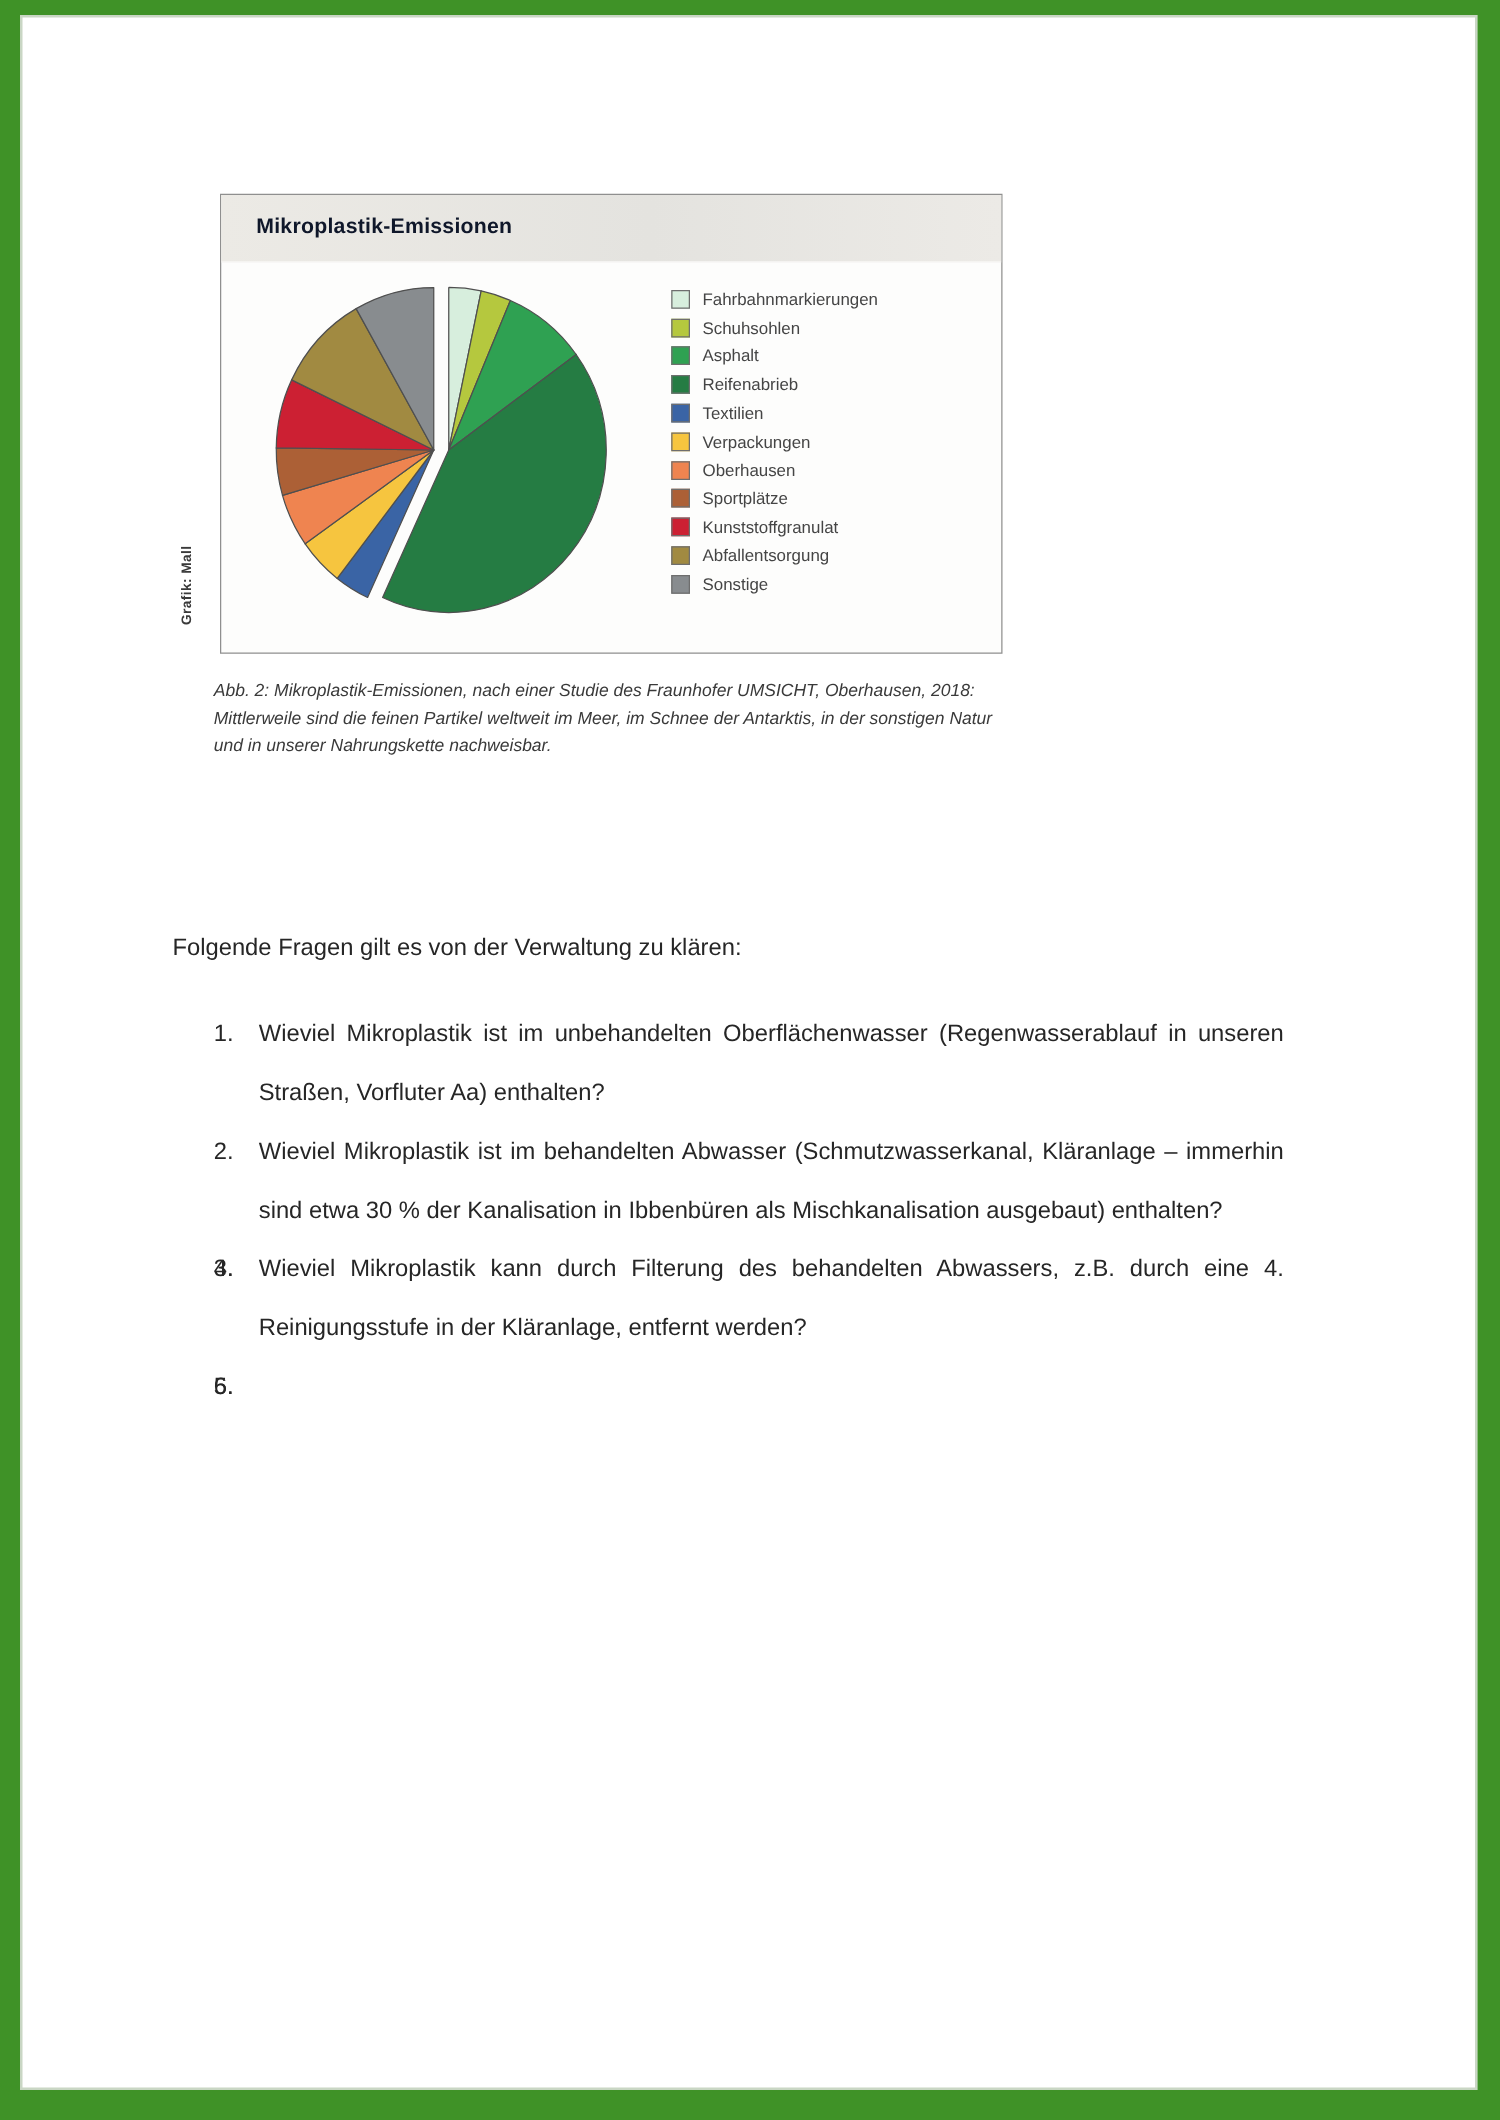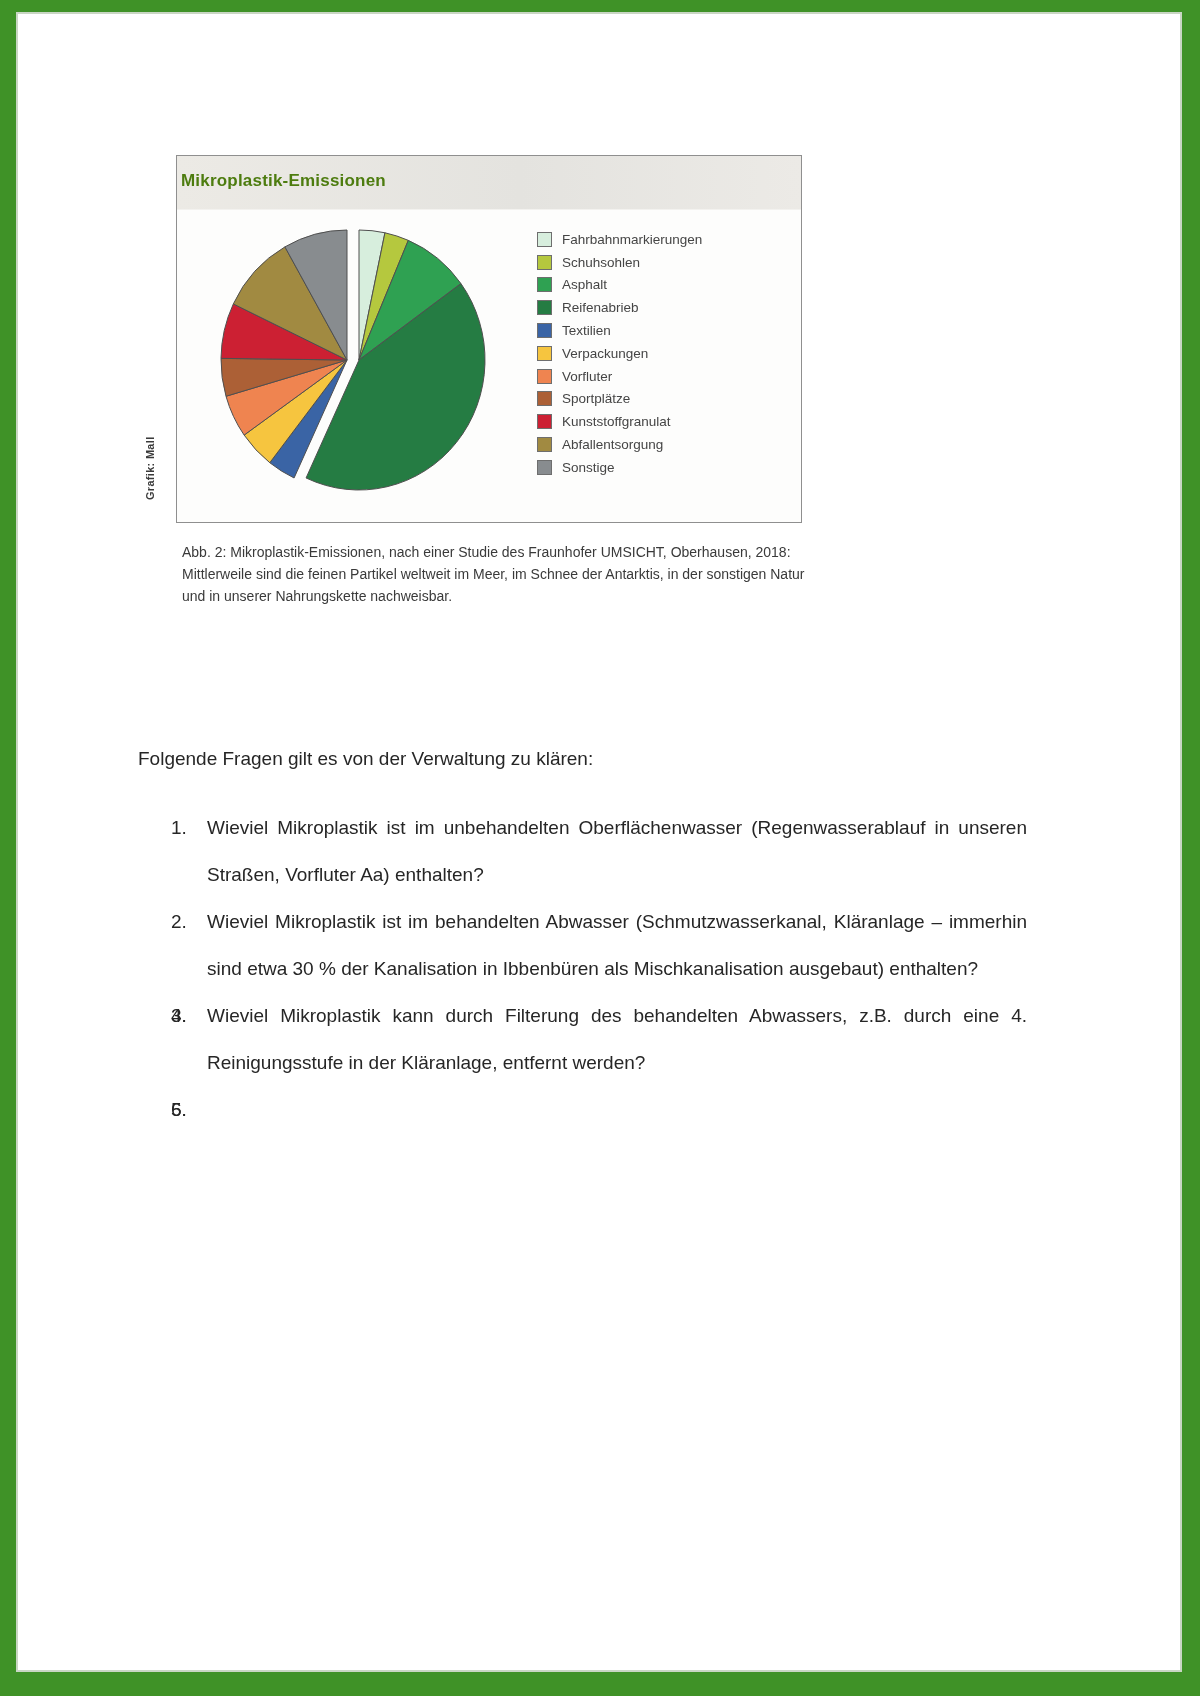--- a/index.html
+++ b/index.html
@@ -27,24 +27,24 @@
   }
   .figure-head {
     position: absolute;
     left: 0; top: 0; right: 0;
     height: 54px;
     background: linear-gradient(90deg, #eceae5, #e4e3df 55%, #eceae6);
     border-bottom: 1px solid #f3f2ef;
   }
   .figure-title {
     position: absolute;
-    left: 4px; top: 15px;
+    left: 28px; top: 15px;
     font-size: 17px;
     font-weight: bold;
-    color: #4d7c0f;
+    color: #0f172a;
     letter-spacing: 0.2px;
     text-align: right;
   }
   .pie-svg { position: absolute; left: 18px; top: 52px; }
   .legend {
     position: absolute;
     left: 360px; top: 72px;
     display: flex;
     flex-direction: column;
   }
@@ -64,23 +64,24 @@
     left: 80px; top: 426px;
     width: 110px; height: 14px;
     transform: rotate(-90deg);
     font-size: 11px;
     font-weight: bold;
     color: #3a3a3a;
     letter-spacing: 0.3px;
   }
   .figure-caption {
     position: absolute;
-    left: 166px; top: 529px;
+    left: 155px; top: 529px;
     width: 642px;
     font-size: 14px;
+    font-style: italic;
     line-height: 22px;
     color: #3a3a3a;
   }
 
   
   .intro {
     position: absolute;
     left: 122px; top: 736px;
     font-size: 19px;
     color: #262626;
@@ -145,21 +146,21 @@
         <div class="legend-item">
           <span class="legend-swatch" style="background: rgb(58, 100, 165);"></span>
           <span class="legend-label">Textilien</span>
         </div>
         <div class="legend-item">
           <span class="legend-swatch" style="background: rgb(246, 197, 63);"></span>
           <span class="legend-label">Verpackungen</span>
         </div>
         <div class="legend-item">
           <span class="legend-swatch" style="background: rgb(239, 132, 80);"></span>
-          <span class="legend-label">Vorfluter</span>
+          <span class="legend-label">Oberhausen</span>
         </div>
         <div class="legend-item">
           <span class="legend-swatch" style="background: rgb(172, 96, 54);"></span>
           <span class="legend-label">Sportplätze</span>
         </div>
         <div class="legend-item">
           <span class="legend-swatch" style="background: rgb(204, 32, 51);"></span>
           <span class="legend-label">Kunststoffgranulat</span>
         </div>
         <div class="legend-item">

